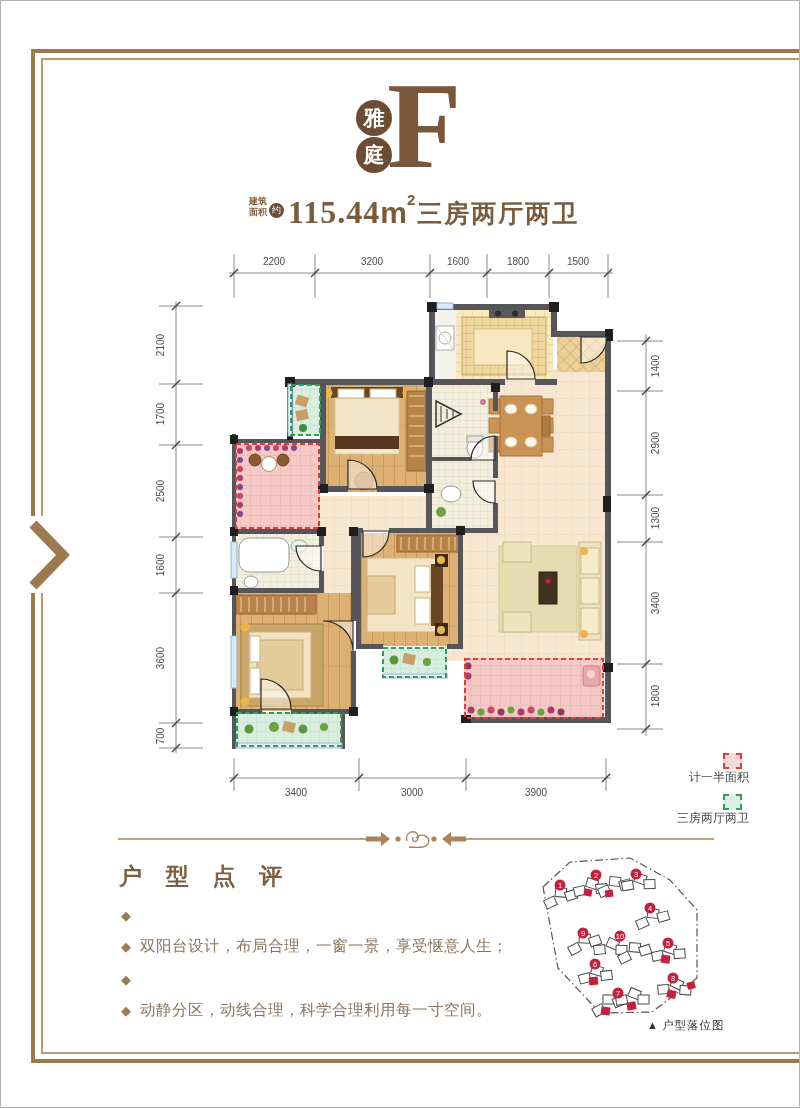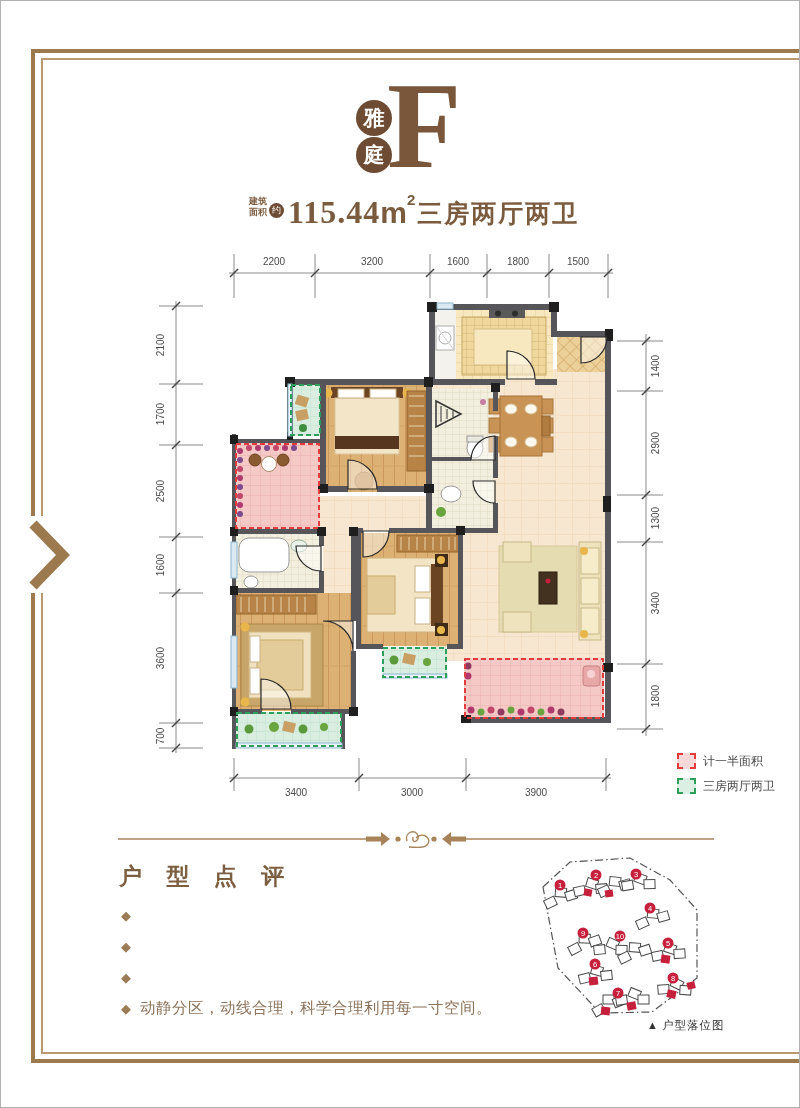--- a/index.html
+++ b/index.html
@@ -15,28 +15,28 @@
   #area-row{position:absolute;left:248px;top:192px;display:flex;align-items:flex-end;color:#7b5b3d;}
   #area-label{font-size:9px;line-height:1.25;font-weight:bold;margin-bottom:8px;}
   #area-approx{width:15px;height:15px;border-radius:50%;background:#6e4c33;color:#fff;font-size:9px;
     display:flex;align-items:center;justify-content:center;margin:0 4px 8px 2px;}
   #area-value{font-family:Liberation Serif, serif;font-weight:700;font-size:32px;line-height:.85;letter-spacing:1px;}
   #area-unit{font-family:Liberation Sans, sans-serif;font-size:30px;line-height:.9;font-weight:700;}
   #area-unit sup{font-size:15px;vertical-align:18px;}
   #layout-text{font-size:25px;font-weight:bold;letter-spacing:2px;line-height:1;margin-left:2px;}
   
   #legend{position:absolute;left:676px;top:752px;}
-  .legend-row{display:flex;align-items:flex-start;margin-bottom:8px;}
+  .legend-row{display:flex;align-items:flex-end;margin-bottom:8px;flex-direction:column;}
   .legend-swatch{width:15px;height:12px;margin-right:7px;}
   .legend-swatch.half{background:#f7d9d9;border:2px dashed #e23c3c;}
   .legend-swatch.excl{background:#dcefe3;border:2px dashed #2e9e5b;}
   .legend-label{font-size:12px;color:#4a4a4a;}
   
   #review{position:absolute;left:118px;top:860px;width:450px;}
-  #review-title{font-size:23px;font-weight:bold;color:#7c5f41;letter-spacing:9px;}
+  #review-title{font-size:23px;font-weight:bold;color:#7c5f41;letter-spacing:9px;font-family:Liberation Serif, serif;}
   .review-item{display:flex;align-items:flex-start;margin-top:13px;}
   .review-bullet{color:#9b7c55;font-size:13px;margin:3px 9px 0 2px;}
   .review-text{font-size:15.5px;color:#8d735a;letter-spacing:.5px;line-height:1.3;}
   
   svg text{font-family:"Liberation Sans",sans-serif;}
   .dim{font-size:10px;fill:#4a4a4a;}
 </style>
 </head>
 <body>
 
@@ -462,20 +462,21 @@
     </g>
   </svg>
 
   <div id="review">
     <div id="review-title">户 型 点 评</div>
     <div class="review-item">
       <span class="review-bullet">◆</span>
     </div>
     <div class="review-item">
       <span class="review-bullet">◆</span>
+      <span class="review-text">双阳台设计，布局合理，一窗一景，享受惬意人生；</span>
     </div>
     <div class="review-item">
       <span class="review-bullet">◆</span>
     </div>
     <div class="review-item">
       <span class="review-bullet">◆</span>
       <span class="review-text">动静分区，动线合理，科学合理利用每一寸空间。</span>
     </div>
   </div>
 

